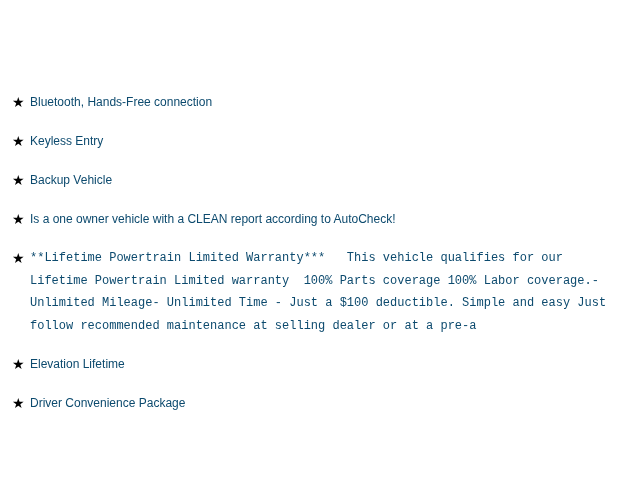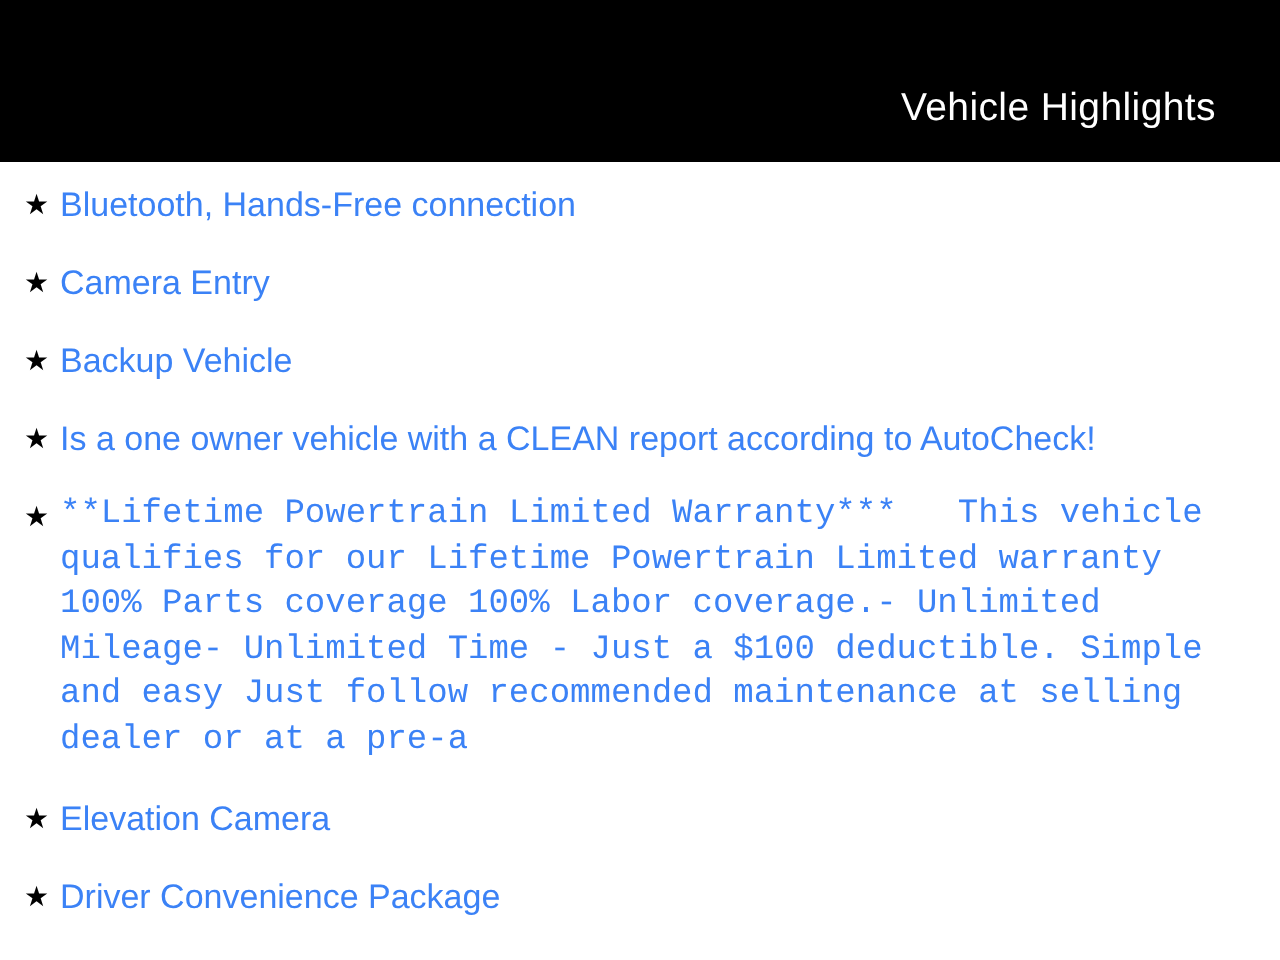--- a/index.html
+++ b/index.html
@@ -58,69 +58,66 @@
     width: 20px;
     color: #000000;
     font-size: 14px;
     line-height: 23px;
     text-align: left;
     padding-left: 2px;
     box-sizing: border-box;
   }
   .item-text {
     flex: 1 1 auto;
-    color: #3b82f6;
-    font-size: 17px;
+    color: #0c4a6e;
+    font-size: 12px;
     line-height: 23px;
     white-space: pre-wrap;
   }
   .item.long .item-text {
     line-height: 22.5px;
     font-family: Liberation Mono, monospace;
   }
 </style>
 </head>
 <body>
 
 <div class="page">
 
-  <div class="header">
-    <div class="header-title">Vehicle Highlights</div>
-  </div>
 
   <div class="highlights">
 
     <div class="item">
       <span class="bullet">★</span>
       <span class="item-text">Bluetooth, Hands-Free connection</span>
     </div>
 
     <div class="item">
       <span class="bullet">★</span>
-      <span class="item-text">Camera Entry</span>
+      <span class="item-text">Keyless Entry</span>
     </div>
 
     <div class="item">
       <span class="bullet">★</span>
       <span class="item-text">Backup Vehicle</span>
     </div>
 
     <div class="item">
       <span class="bullet">★</span>
       <span class="item-text">Is a one owner vehicle with a CLEAN report according to AutoCheck!</span>
     </div>
 
     <div class="item long">
       <span class="bullet">★</span>
       <span class="item-text">**Lifetime Powertrain Limited Warranty***   This vehicle qualifies for our Lifetime Powertrain Limited warranty  100% Parts coverage 100% Labor coverage.- Unlimited Mileage- Unlimited Time - Just a $100 deductible. Simple and easy Just follow recommended maintenance at selling dealer or at a pre-a</span>
     </div>
 
     <div class="item">
       <span class="bullet">★</span>
-      <span class="item-text">Elevation Camera</span>
+      <span class="item-text">Elevation Lifetime</span>
     </div>
 
     <div class="item">
       <span class="bullet">★</span>
       <span class="item-text">Driver Convenience Package</span>
     </div>
 
   </div>
 </div>
 

